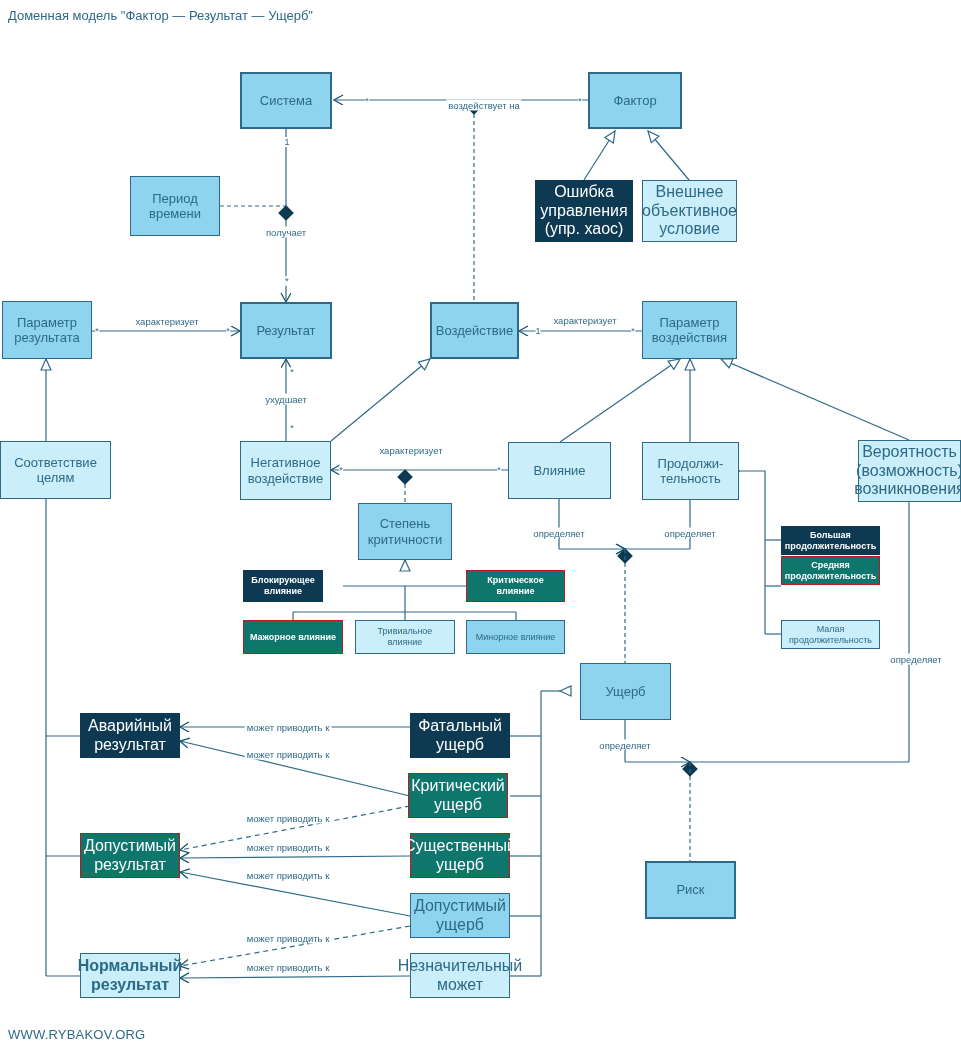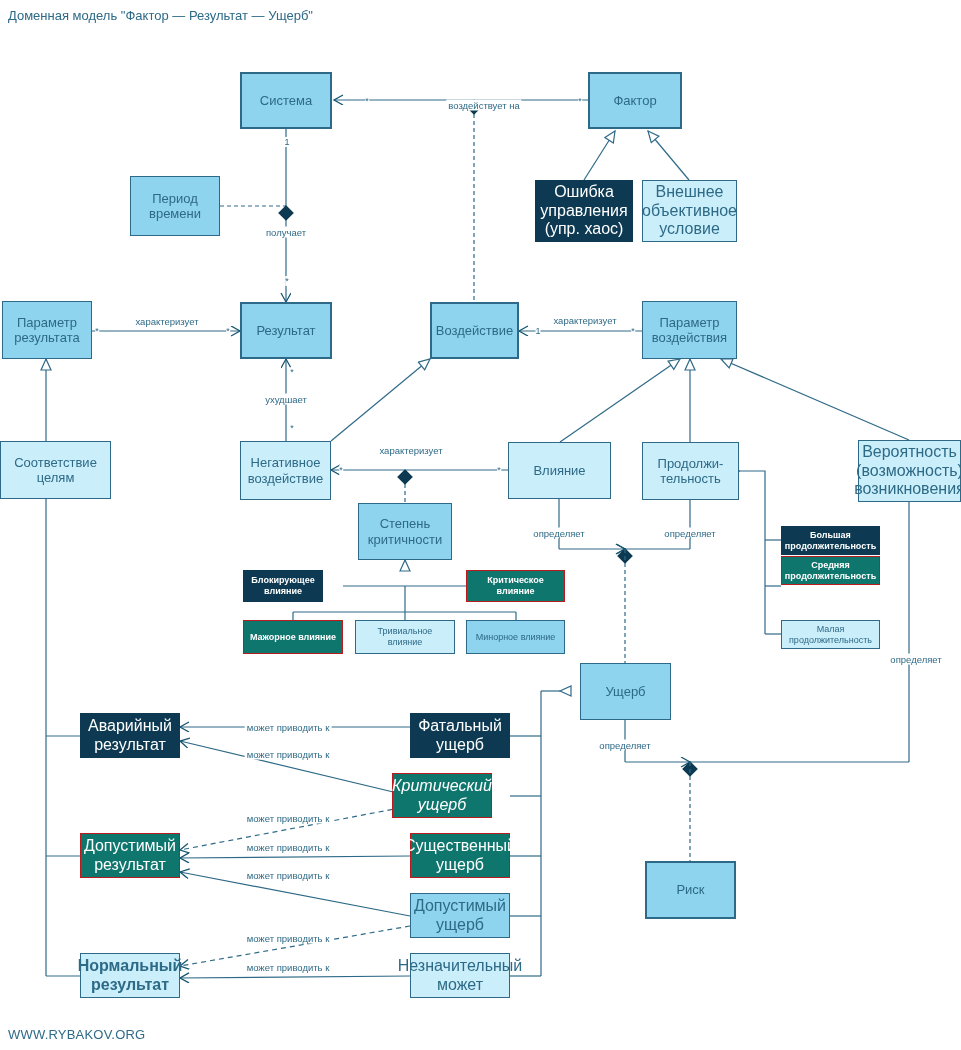--- a/index.html
+++ b/index.html
@@ -217,21 +217,21 @@
       <div class="node f-mid t-lg" style="left: 580px; top: 663px; width: 91px; height: 57px;">Ущерб</div>
       <div class="node f-main t-lg" style="left: 645px; top: 861px; width: 91px; height: 58px;">Риск</div>
       <div class="node f-dark t-md" style="left: 80px; top: 713px; width: 100px; height: 45px;">Аварийный
 результат</div>
       <div class="node f-med t-md" style="left: 80px; top: 833px; width: 100px; height: 45px;">Допустимый
 результат</div>
       <div class="node f-light t-md" style="left: 80px; top: 953px; width: 100px; height: 45px; font-weight: bold;">Нормальный
 результат</div>
       <div class="node f-dark t-md" style="left: 410px; top: 713px; width: 100px; height: 45px;">Фатальный
 ущерб</div>
-      <div class="node f-med t-md" style="left: 392px; top: 773px; width: 100px; height: 45px; font-style: italic;">Критический
+      <div class="node f-med t-md" style="left: 408px; top: 773px; width: 100px; height: 45px;">Критический
 ущерб</div>
       <div class="node f-med t-md" style="left: 410px; top: 833px; width: 100px; height: 45px;">Существенный
 ущерб</div>
       <div class="node f-mid t-md" style="left: 410px; top: 893px; width: 100px; height: 45px;">Допустимый
 ущерб</div>
       <div class="node f-light t-md" style="left: 410px; top: 953px; width: 100px; height: 45px;">Незначительный
 может</div>
     </div>
   <div id="labels-layer">
       <div class="edgelabel" style="left: 484px; top: 82px; margin-top: 23px;">воздействует на</div>

